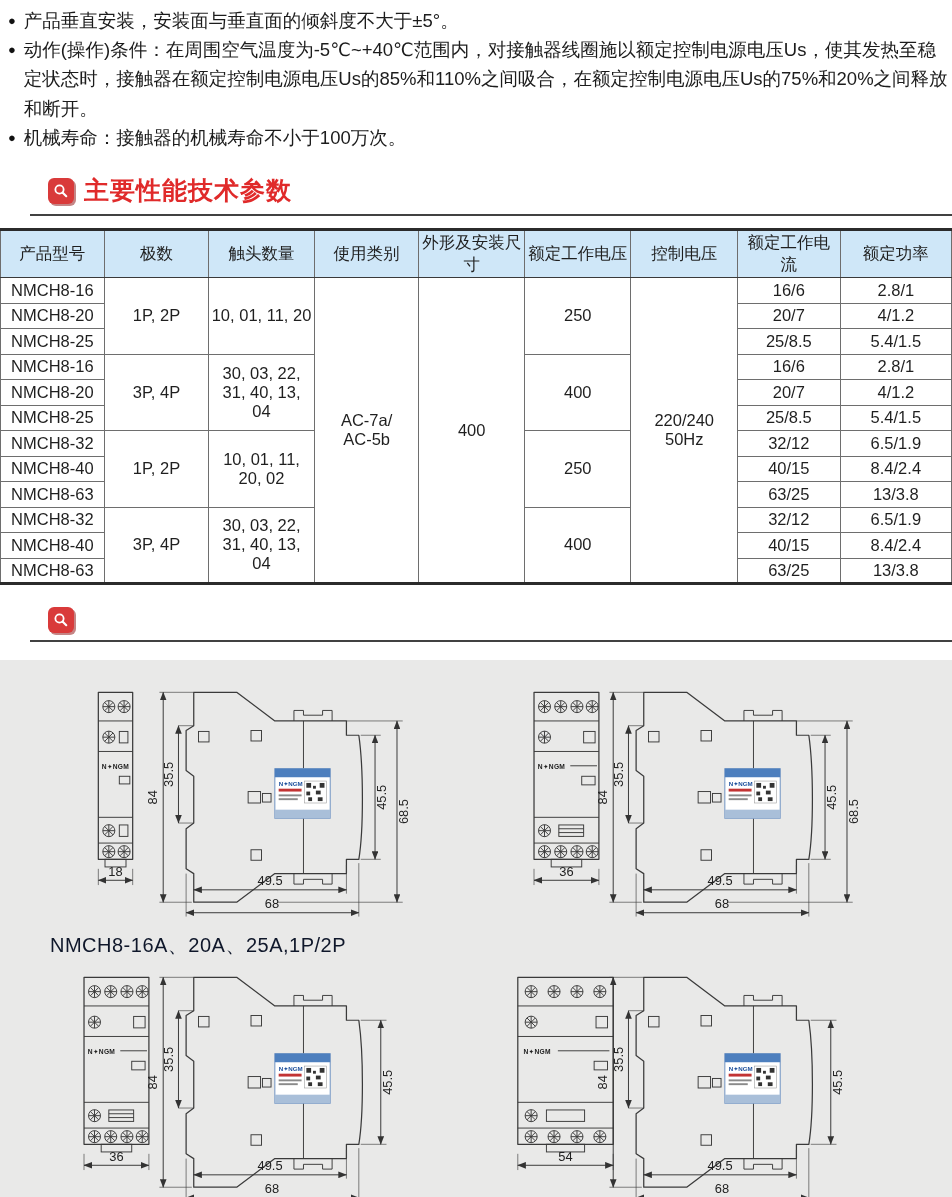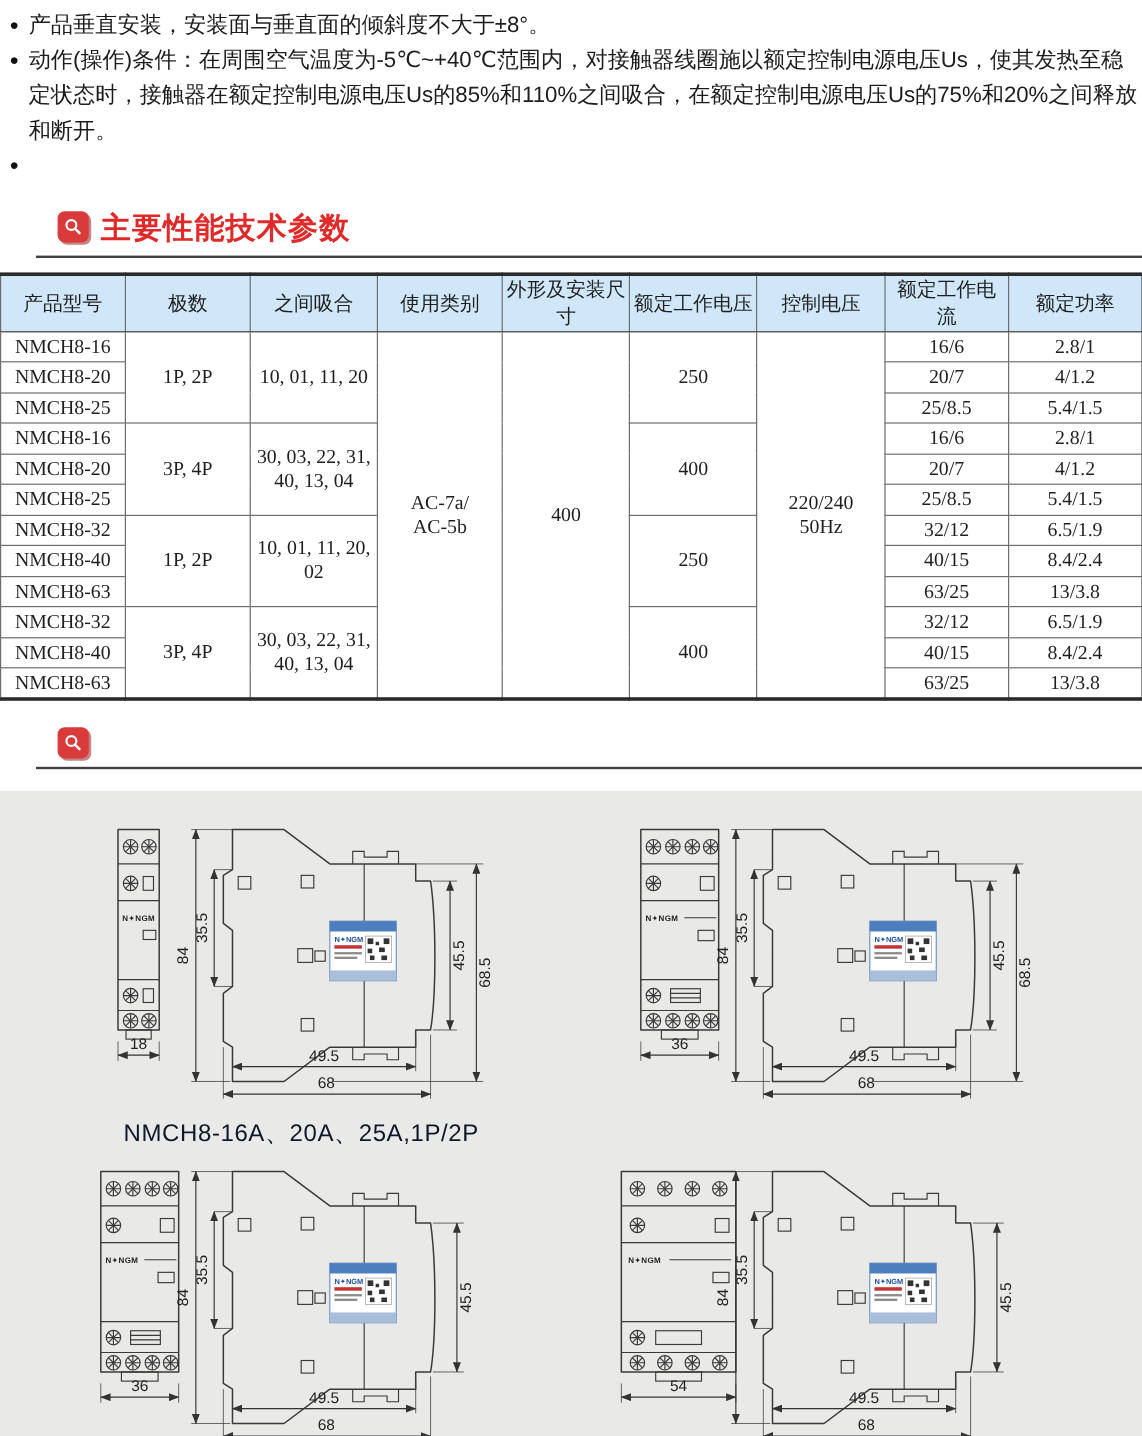--- a/index.html
+++ b/index.html
@@ -12,32 +12,32 @@
 
   
   .sec{margin:22px 0 0 4px;display:flex;align-items:center;gap:10px;padding-left:44px;}
   .sec-icon{width:26px;height:26px;border-radius:6px;background:#d93a3a;box-shadow:2px 2px 0 rgba(150,32,32,.55);display:inline-flex;align-items:center;justify-content:center;}
   .sec-icon svg{width:18px;height:18px;}
   .sec-title{font-size:25px;font-weight:600;color:#e02a2a;letter-spacing:1px;}
   .sec-rule{border:none;border-top:2px solid #414141;margin:7px 0 0 30px;}
 
   
   table.spec{width:100%;border-collapse:collapse;margin-top:12px;table-layout:fixed;
-             border-top:3px solid #2b2b2b;border-bottom:3px solid #2b2b2b;font-family:Liberation Serif, serif;}
+             border-top:3px solid #2b2b2b;border-bottom:3px solid #2b2b2b;}
   table.spec th,table.spec td{border:1px solid #6e6e6e;text-align:center;vertical-align:middle;
              font-size:16.5px;font-weight:400;padding:1px 2px;color:#1f1f1f;}
   table.spec thead th{background:#cfe7f8;height:30px;border-bottom:1.5px solid #3a3a3a;}
   table.spec tbody tr{height:25.5px;}
   .preline{white-space:pre-line;}
 
   
   .panel{margin-top:18px;background:#e9e9e8;width:100%;height:572px;box-sizing:border-box;
          padding:18px 26px 0 26px;display:grid;grid-template-columns:1fr 1fr;grid-template-rows:1fr 1fr;
          justify-items:center;align-items:start;row-gap:4px;}
-  figure.drawing{margin:0;text-align:center;}
+  figure.drawing{margin:0;}
   figure.drawing svg.drw{width:402px;height:250px;display:block;}
   figure.drawing figcaption{font-size:20px;color:#0f172a;margin-top:4px;letter-spacing:.5px;}
 
   
   .ol{fill:none;stroke:#3a3a3a;stroke-width:1.3;stroke-linejoin:round;}
   .thin{fill:none;stroke:#3a3a3a;stroke-width:1;}
   .dim{stroke:#333;stroke-width:1;marker-start:url(#mA);marker-end:url(#mA);}
   .ext{stroke:#444;stroke-width:.7;}
   .dimtxt{font-size:13.5px;fill:#222;}
   .brandtxt{font-size:7px;font-weight:700;fill:#222;letter-spacing:.3px;}
@@ -163,28 +163,29 @@
         </g>
     </g>
   </defs>
 </svg>
 
 <div class="page">
 
   <ul class="notes">
     <li>
         <span class="dot">●</span>
-        <span>产品垂直安装，安装面与垂直面的倾斜度不大于±8°。</span>
+        <span>产品垂直安装，安装面与垂直面的倾斜度不大于±5°。</span>
       </li>
     <li>
         <span class="dot">●</span>
         <span>动作(操作)条件：在周围空气温度为-5℃~+40℃范围内，对接触器线圈施以额定控制电源电压Us，使其发热至稳定状态时，接触器在额定控制电源电压Us的85%和110%之间吸合，在额定控制电源电压Us的75%和20%之间释放和断开。</span>
       </li>
     <li>
         <span class="dot">●</span>
+        <span>机械寿命：接触器的机械寿命不小于100万次。</span>
       </li>
   </ul>
 
   <div class="sec">
     <span class="sec-icon">
       <svg viewBox="0 0 24 24">
           <circle cx="10" cy="10" r="5.5" fill="none" stroke="#fff" stroke-width="2.4"></circle>
           <line x1="14" y1="14" x2="19" y2="19" stroke="#fff" stroke-width="2.8" stroke-linecap="round"></line>
         </svg>
     </span>
@@ -201,21 +202,21 @@
       <col style="width:11.1%">
         <col style="width:11.2%">
         <col style="width:11.2%">
         <col style="width:10.8%">
         <col style="width:11.7%">
     </colgroup>
     <thead>
       <tr>
         <th>产品型号</th>
         <th>极数</th>
-        <th>之间吸合</th>
+        <th>触头数量</th>
         <th>使用类别</th>
         <th>外形及安装尺寸</th>
         <th>额定工作电压</th>
         <th>控制电压</th>
         <th>额定工作电流</th>
         <th>额定功率</th>
       </tr>
     </thead>
     <tbody>
       <tr>

